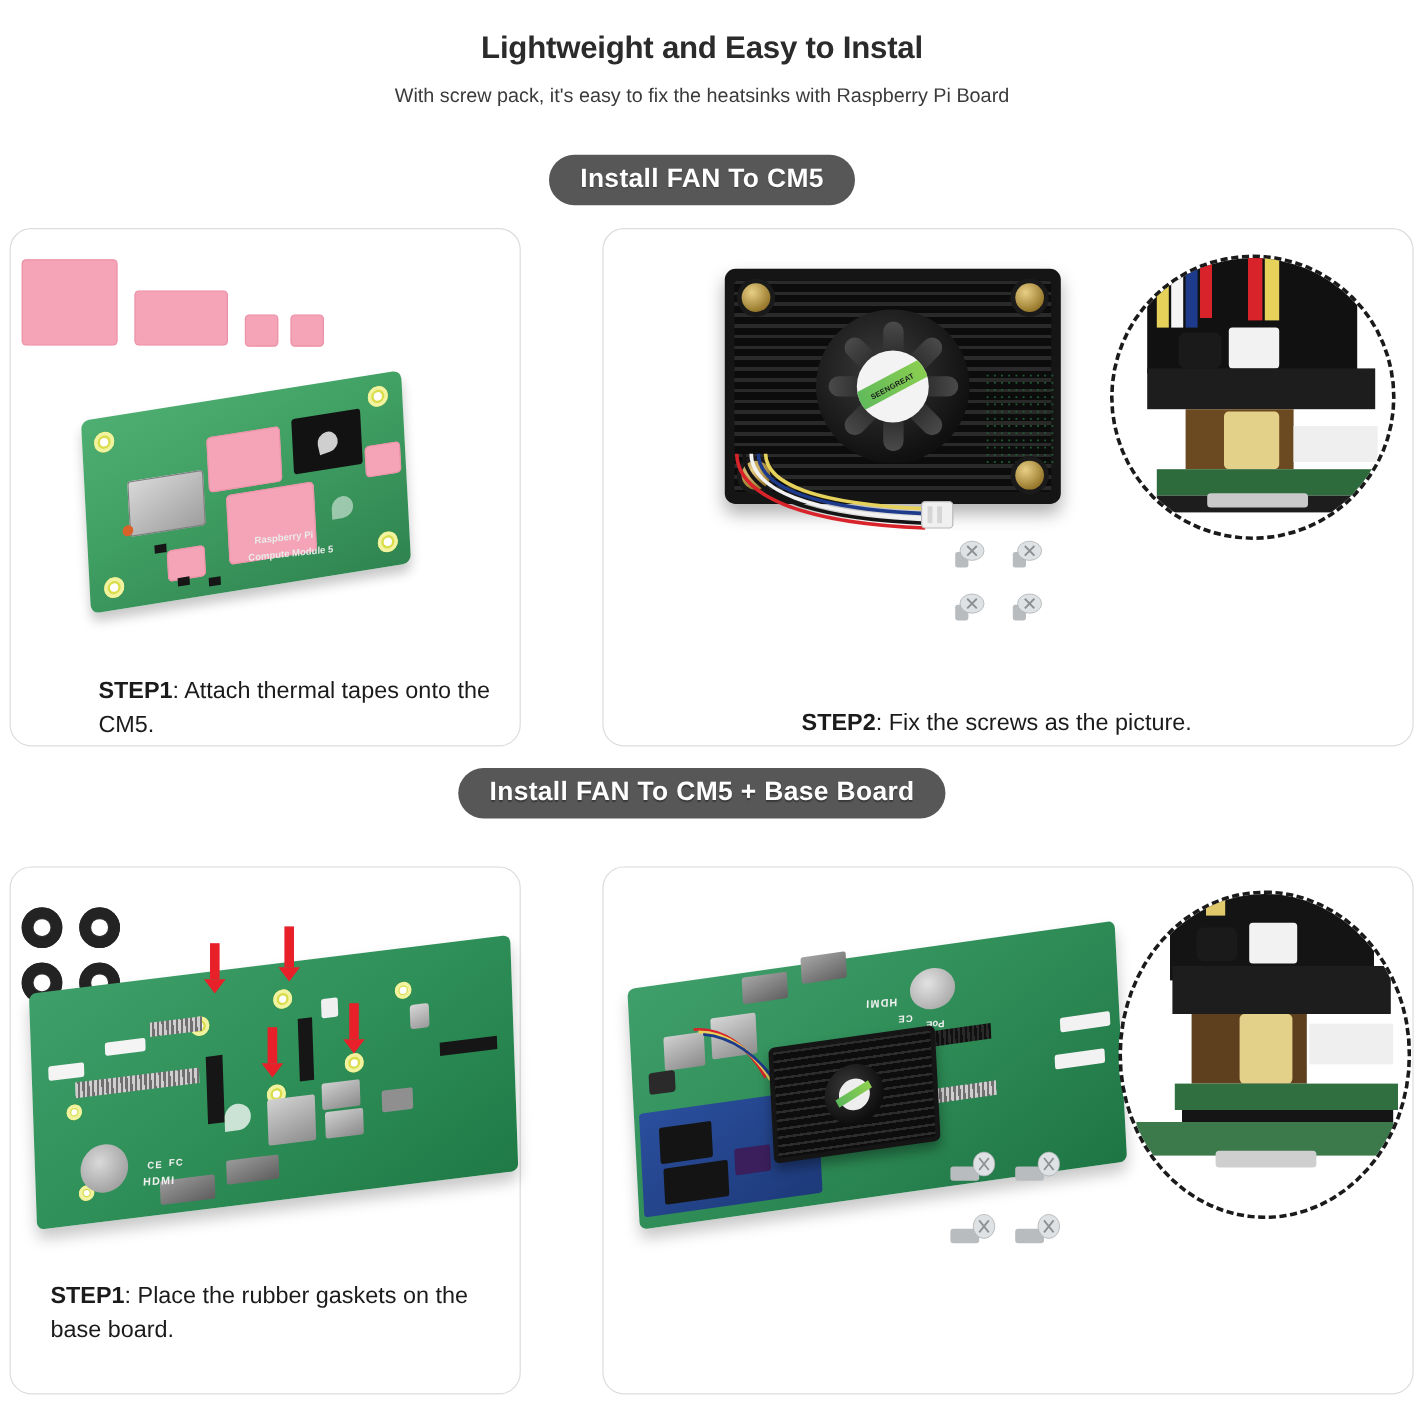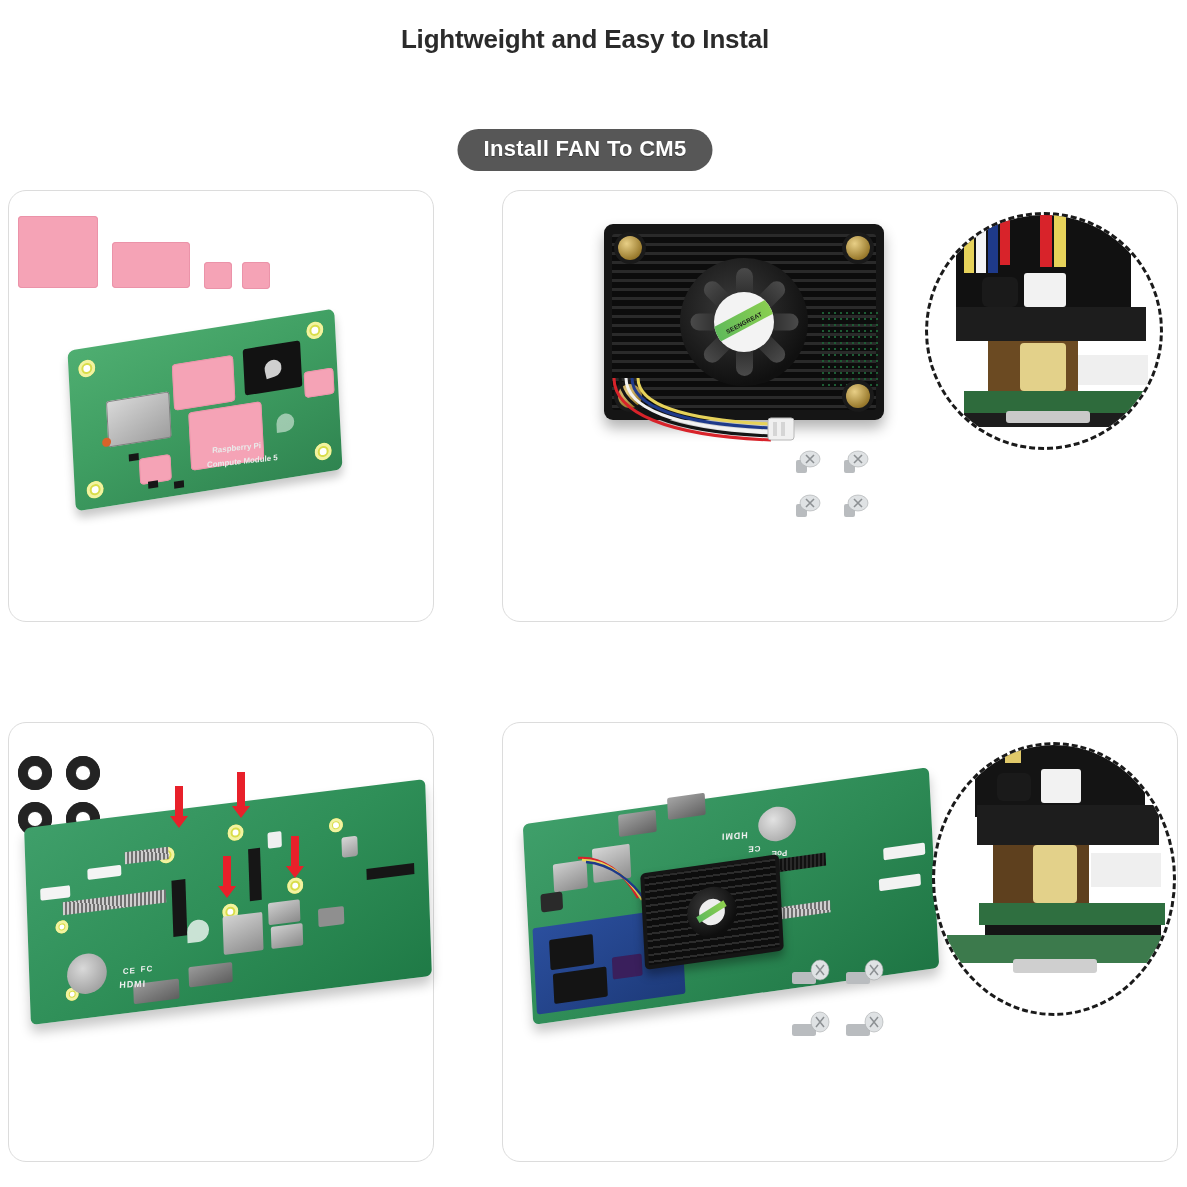--- a/index.html
+++ b/index.html
@@ -190,22 +190,24 @@
     border-radius:3px;transform:rotate(-8deg) skewX(-5deg);
   }
   .ssd .chip{position:absolute;background:#141414;border-radius:2px;}
 </style>
 </head>
 <body>
 
 <div class="page">
 
   <div class="title">Lightweight and Easy to Instal</div>
+  <div class="subtitle">With screw pack, it's easy to fix the heatsinks with Raspberry Pi Board</div>
 
   <div class="pill pill-1">Install FAN To CM5</div>
+  <div class="pill pill-2">Install FAN To CM5 + Base Board</div>
 
   <div class="panel p-tl"></div>
 
   <div class="art tapes">
     <div class="art pad tape1"></div>
     <div class="art pad tape2"></div>
     <div class="art pad tape3"></div>
     <div class="art pad tape4"></div>
   </div>
 
@@ -240,20 +242,23 @@
       <div class="e" style="left:134px;top:132px;font-size:8px;color:#eaeaea;font-weight:bold;white-space:nowrap;transform:rotate(3deg);">Compute Module 5</div>
       <div class="e" style="left:206px;top:96px;width:18px;height:18px;border-radius:50% 50% 50% 0;background:rgba(255,255,255,.5);"></div>
 
       <div class="e" style="left:56px;top:112px;width:10px;height:7px;background:#161616;"></div>
       <div class="e" style="left:74px;top:142px;width:10px;height:7px;background:#161616;"></div>
       <div class="e" style="left:100px;top:146px;width:10px;height:7px;background:#161616;"></div>
       <div class="e" style="left:30px;top:92px;width:9px;height:9px;border-radius:50%;background:#d8632a;"></div>
     </div>
   </div>
 
+  <div class="cap cap-tl">
+    <b>STEP1</b><span>: Attach thermal tapes onto the CM5.</span>
+  </div>
 
   <div class="panel p-tr"></div>
 
   <div class="art fan">
     <div class="hs">
       <div class="fins"></div>
       <div class="greenedge"></div>
       <div class="hubring">
         <div class="blade" style="transform:rotate(0deg);"></div>
         <div class="blade" style="transform:rotate(45deg);"></div>
@@ -323,20 +328,23 @@
       <div style="position:absolute;left:28px;top:92px;width:190px;height:34px;background:#1d1d1d;"></div>
       <div style="position:absolute;left:60px;top:126px;width:90px;height:50px;background:#6b4a22;"></div>
       <div style="position:absolute;left:92px;top:128px;width:46px;height:48px;background:#e3d18a;border-radius:4px;"></div>
       <div style="position:absolute;left:150px;top:140px;width:70px;height:30px;background:#efefef;"></div>
       <div style="position:absolute;left:36px;top:176px;width:186px;height:22px;background:#2e6b3c;"></div>
       <div style="position:absolute;left:36px;top:198px;width:186px;height:14px;background:#1d1d1d;"></div>
       <div style="position:absolute;left:78px;top:196px;width:84px;height:12px;background:#c9c9c9;border-radius:3px;"></div>
     </div>
   </div>
 
+  <div class="cap cap-tr">
+    <b>STEP2</b><span>: Fix the screws as the picture.</span>
+  </div>
 
   <div class="panel p-bl"></div>
 
   <div class="art gaskets">
     <div class="gask" style="left:0;top:0;">
         <i></i>
       </div>
     <div class="gask" style="left:48px;top:0;">
         <i></i>
       </div>
@@ -412,20 +420,23 @@
     <div class="arrow" style="left:200px;top:78px;height:48px;">
       <div class="stem" style="height:30px;"></div>
         <div class="head"></div>
     </div>
     <div class="arrow" style="left:268px;top:58px;height:48px;">
       <div class="stem" style="height:30px;"></div>
         <div class="head"></div>
     </div>
   </div>
 
+  <div class="cap cap-bl">
+    <b>STEP1</b><span>: Place the rubber gaskets on the base board.</span>
+  </div>
 
   <div class="panel p-br"></div>
 
   <div class="art aboard">
     <div class="apcb">
       <div style="position:absolute;left:96px;top:4px;width:38px;height:22px;background:linear-gradient(160deg,#a5a5a5,#606060);border-radius:2px;"></div>
       <div style="position:absolute;left:146px;top:-6px;width:38px;height:22px;background:linear-gradient(160deg,#a5a5a5,#606060);border-radius:2px;"></div>
       <div style="position:absolute;left:28px;top:44px;width:34px;height:28px;background:linear-gradient(160deg,#cfcfcf,#8a8a8a);border-radius:2px;"></div>
       <div style="position:absolute;left:68px;top:34px;width:38px;height:34px;background:linear-gradient(160deg,#d6d6d6,#8d8d8d);border-radius:2px;"></div>
       <div style="position:absolute;left:236px;top:18px;width:38px;height:34px;border-radius:50%;background:radial-gradient(circle at 40% 36%,#e2e2e2,#9a9a9a);"></div>

